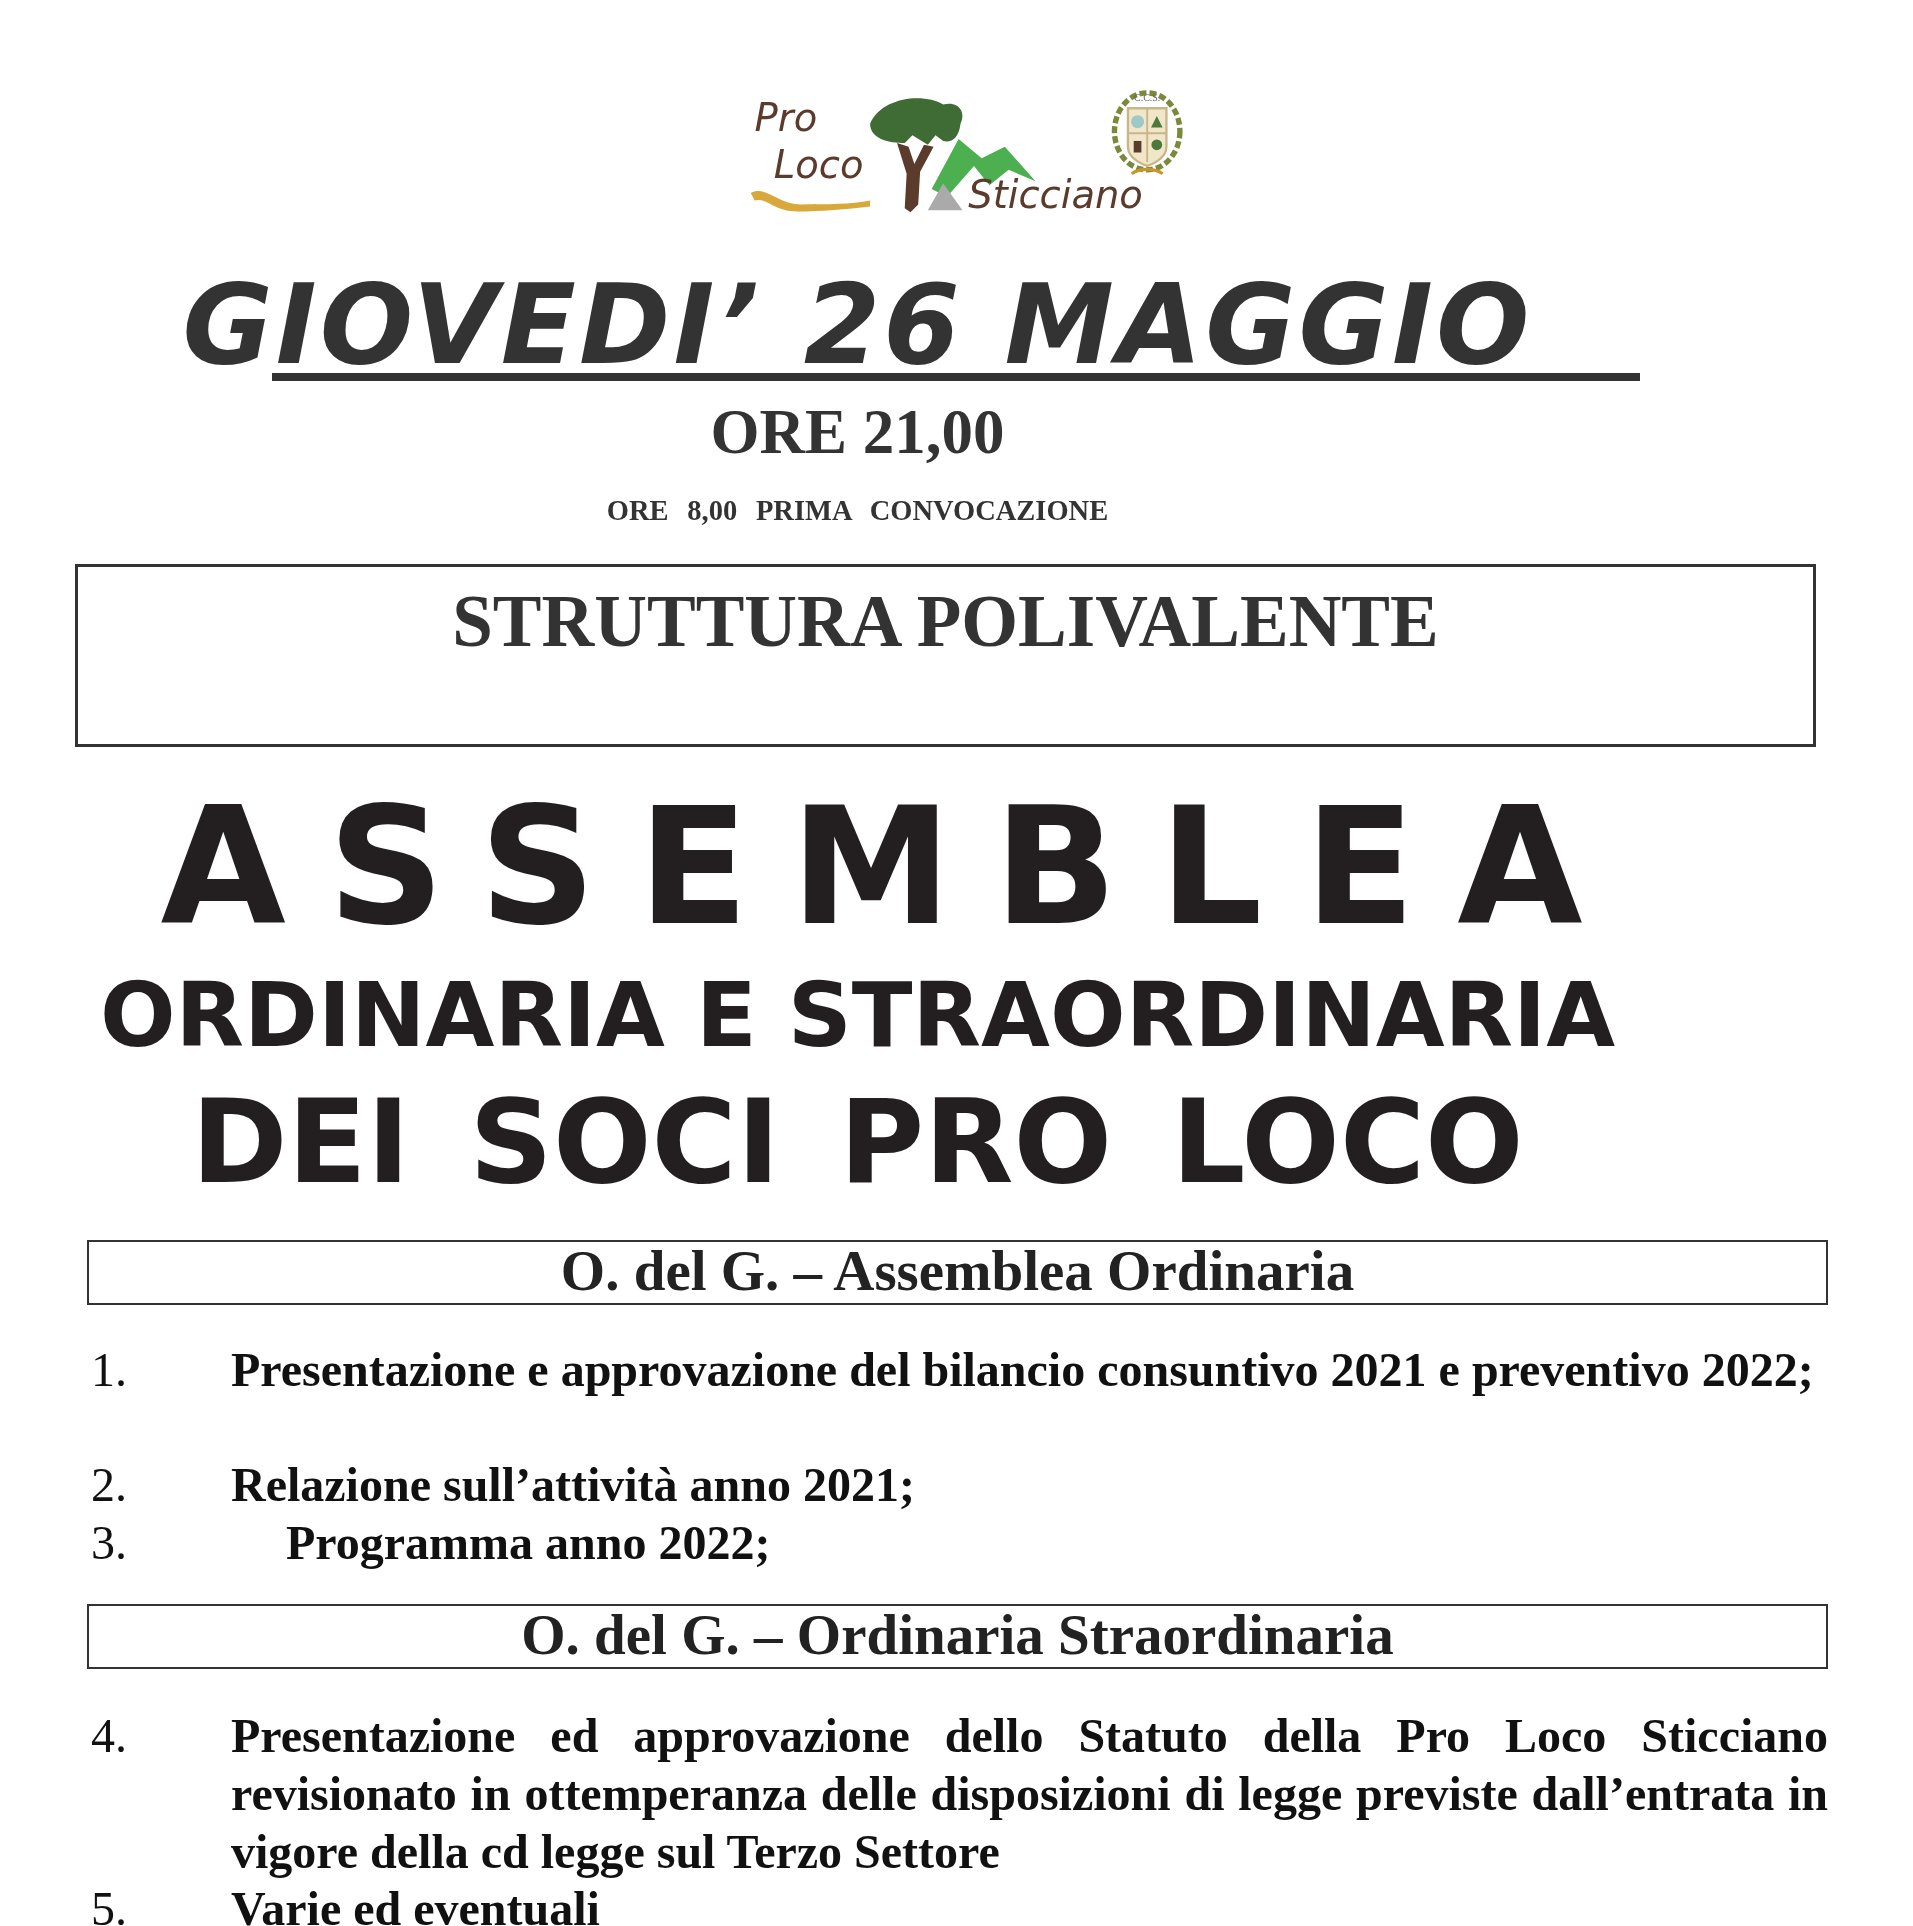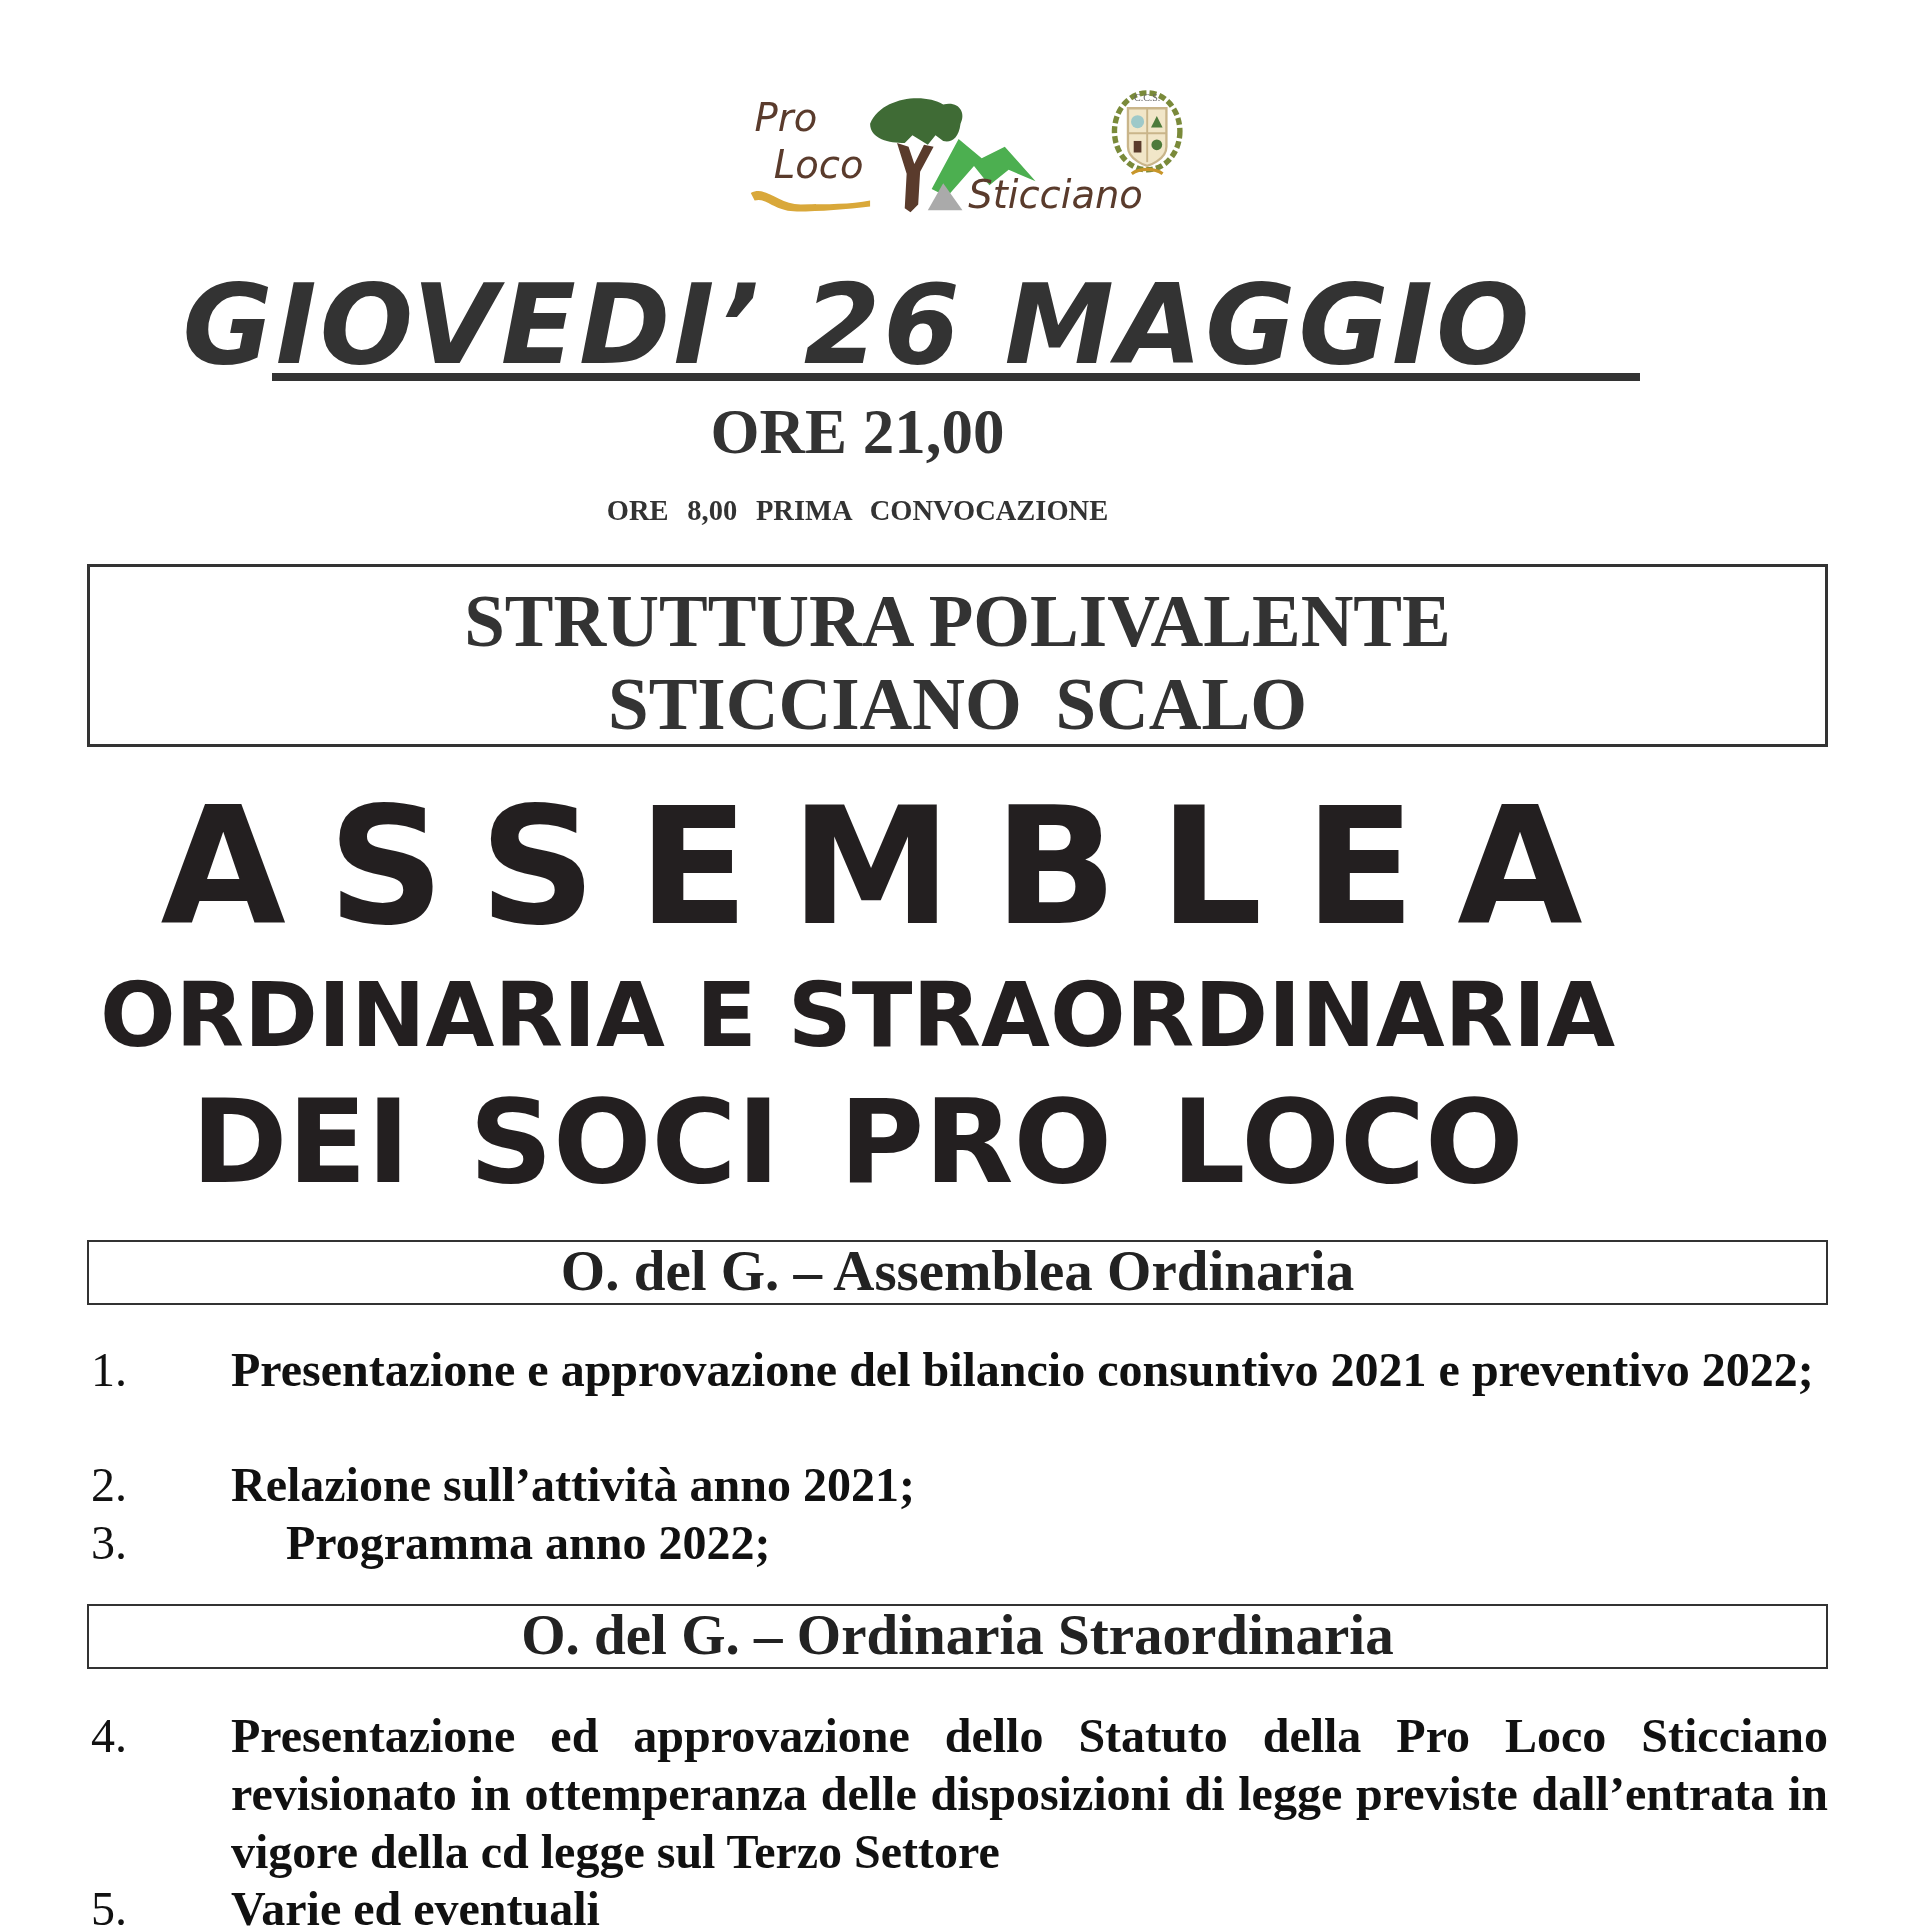--- a/index.html
+++ b/index.html
@@ -12,21 +12,21 @@
   
   #logo { left: 743px; top: 89px; width: 462px; height: 127px; }
 
   
   #date { top: 270px; font-size: 110px; font-weight: bold; font-style: italic; letter-spacing: 3.1px; color: #333333; line-height: 1; }
   #date-underline { left: 272px; top: 373px; width: 1368px; height: 7.7px; background: #333333; }
   #time { top: 401px; font-size: 63px; font-weight: bold; color: #333; line-height: 1; }
   #first-call { top: 497px; font-size: 28.5px; font-weight: bold; color: #333; word-spacing: 11.6px; line-height: 1; }
 
   
-  #location-box { left: 87px; top: 564px; width: 1741px; height: 183px; border: 3.1px solid #333; border-top-width: 3.9px; border-bottom-width: 3.9px; box-sizing: border-box; text-align: center; }
+  #location-box { left: 75px; top: 564px; width: 1741px; height: 183px; border: 3.1px solid #333; border-top-width: 3.9px; border-bottom-width: 3.9px; box-sizing: border-box; text-align: center; }
   #location-box .l1 { position: absolute; left: 0; right: 0; top: 15.4px; font-size: 73px; font-weight: bold; color: #333; line-height: 1.1; }
   #location-box .l2 { position: absolute; left: 0; right: 0; top: 98px; font-size: 73px; font-weight: bold; color: #333; line-height: 1.1; word-spacing: 15.4px; }
 
   
   #assemblea { top: 786px; font-size: 162px; font-weight: bold; letter-spacing: 42px; color: #231f20; line-height: 1; padding-left: 35px; }
   #assemblea-sub { top: 971px; font-size: 89px; font-weight: bold; color: #231f20; line-height: 1; }
   #assemblea-soci { top: 1084px; font-size: 116px; font-weight: bold; color: #231f20; line-height: 1; word-spacing: 19px; }
 
   
   .agenda-box { left: 87px; width: 1741px; height: 65px; border: 2.7px solid #333; box-sizing: border-box; text-align: center; font-size: 57px; font-weight: bold; line-height: 58px; color: #222; }
@@ -77,21 +77,20 @@
   </svg>
 </div>
 
 <div id="date" class="abs center sans">GIOVEDI’  26  MAGGIO</div>
 <div id="date-underline" class="abs"></div>
 <div id="time" class="abs center serif">ORE   21,00</div>
 <div id="first-call" class="abs center serif">ORE   8,00     PRIMA      CONVOCAZIONE</div>
 
 <div id="location-box" class="abs serif">
   <div class="l1">STRUTTURA POLIVALENTE</div>
-  <div class="l2">STICCIANO   SCALO</div>
 </div>
 
 <div id="assemblea" class="abs center sans">ASSEMBLEA</div>
 <div id="assemblea-sub" class="abs center sans">ORDINARIA E STRAORDINARIA</div>
 <div id="assemblea-soci" class="abs center sans">DEI  SOCI  PRO  LOCO</div>
 
 <div id="box-ordinaria" class="abs agenda-box serif">O. del G. – Assemblea Ordinaria</div>
 
 <div id="item-1" class="abs item serif">
   <span class="num">1.</span>

